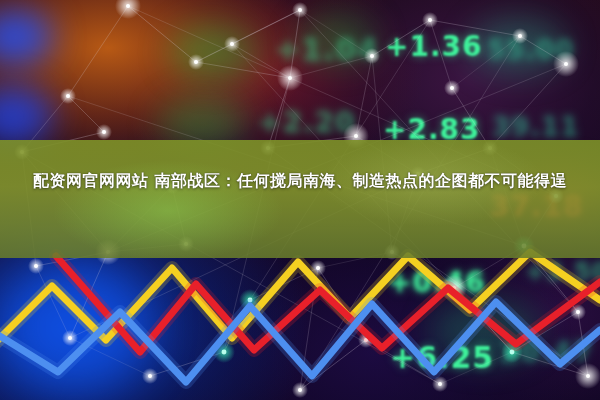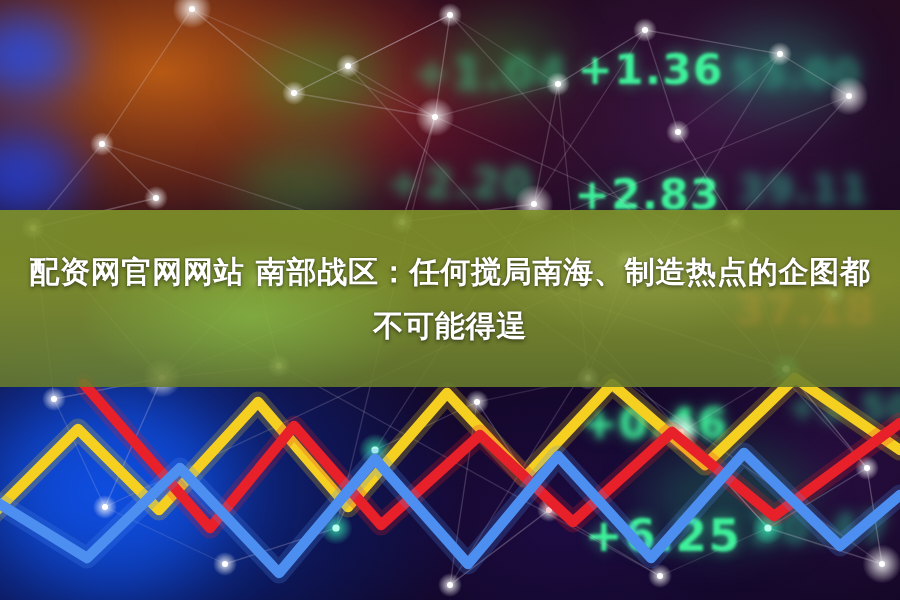--- a/index.html
+++ b/index.html
@@ -86,21 +86,21 @@
   #headline {
     position: absolute;
     left: 0; right: 0;
     top: 163px;
     text-align: center;
     padding: 0 16px;
     box-sizing: border-box;
     color: #ffffff;
     font-family: "DejaVu Sans", "Liberation Sans", sans-serif;
     font-weight: 700;
-    font-size: 20px;
+    font-size: 16px;
     line-height: 36px;
     letter-spacing: 0.5px;
     text-shadow: 0 1px 3px rgba(0,0,0,0.45), 0 0 1px rgba(0,0,0,0.6);
     pointer-events: auto;
   }
 
   svg.layer { overflow: visible; }
 </style>
 </head>
 <body>

